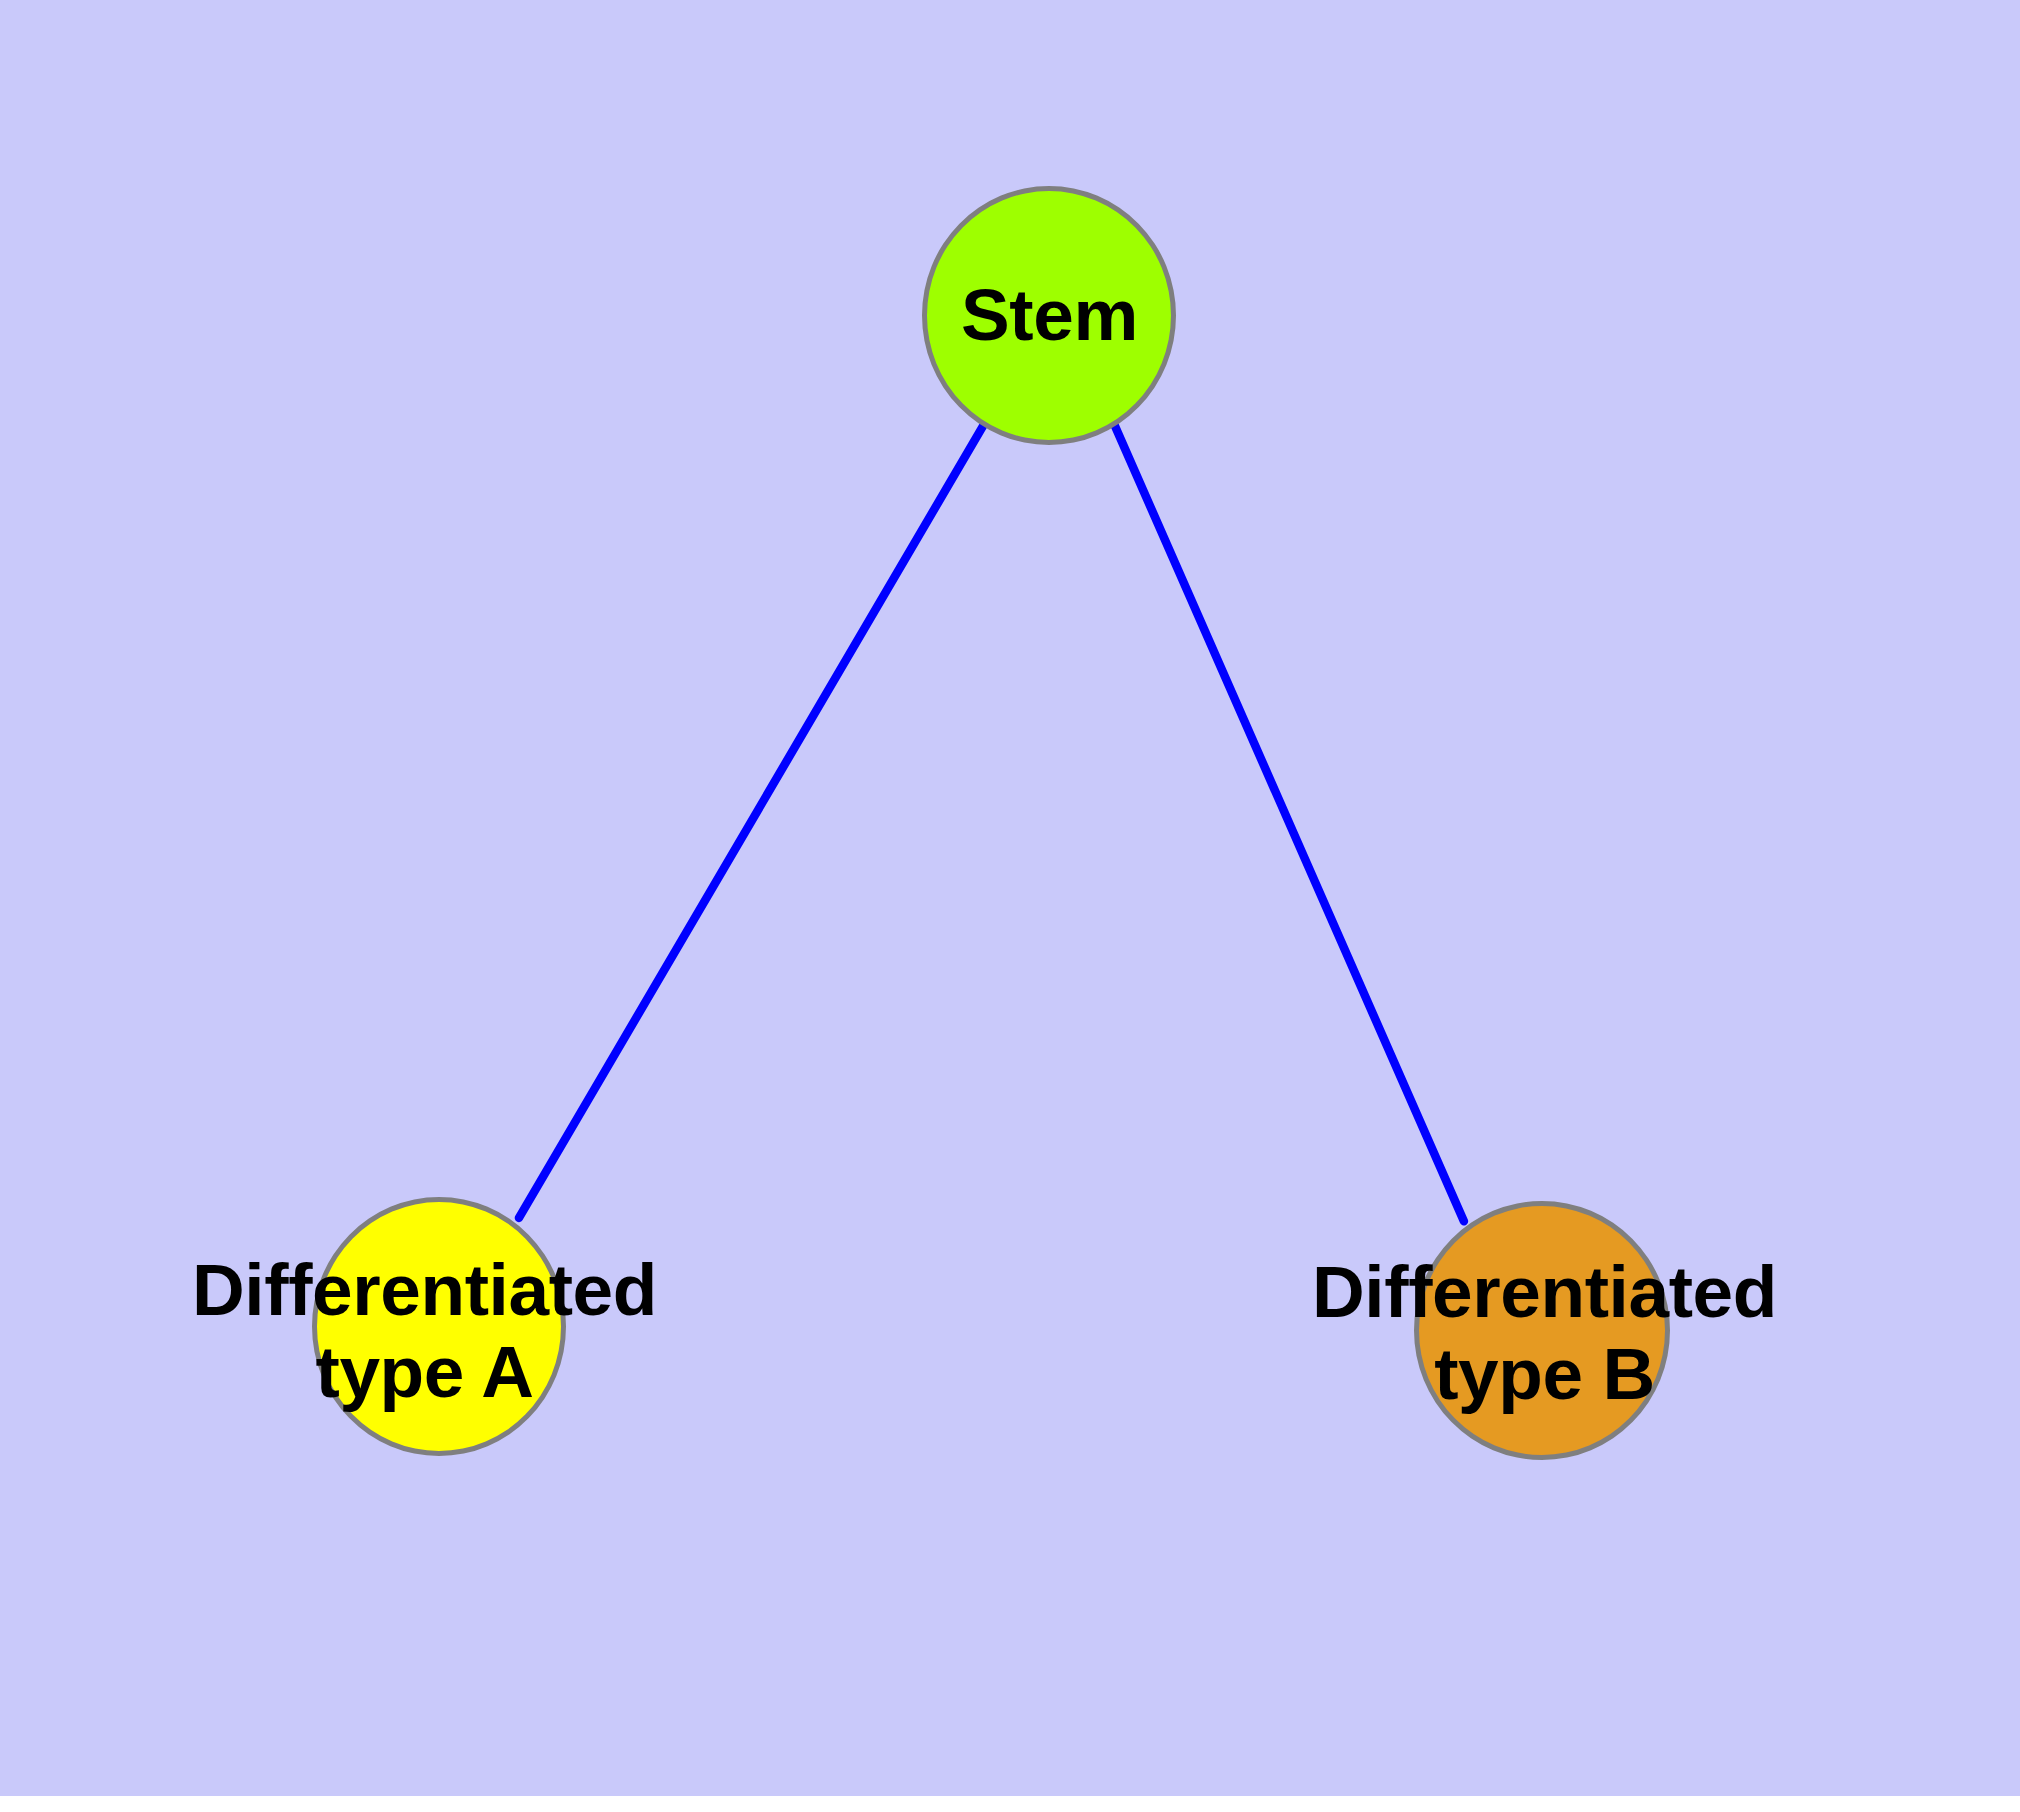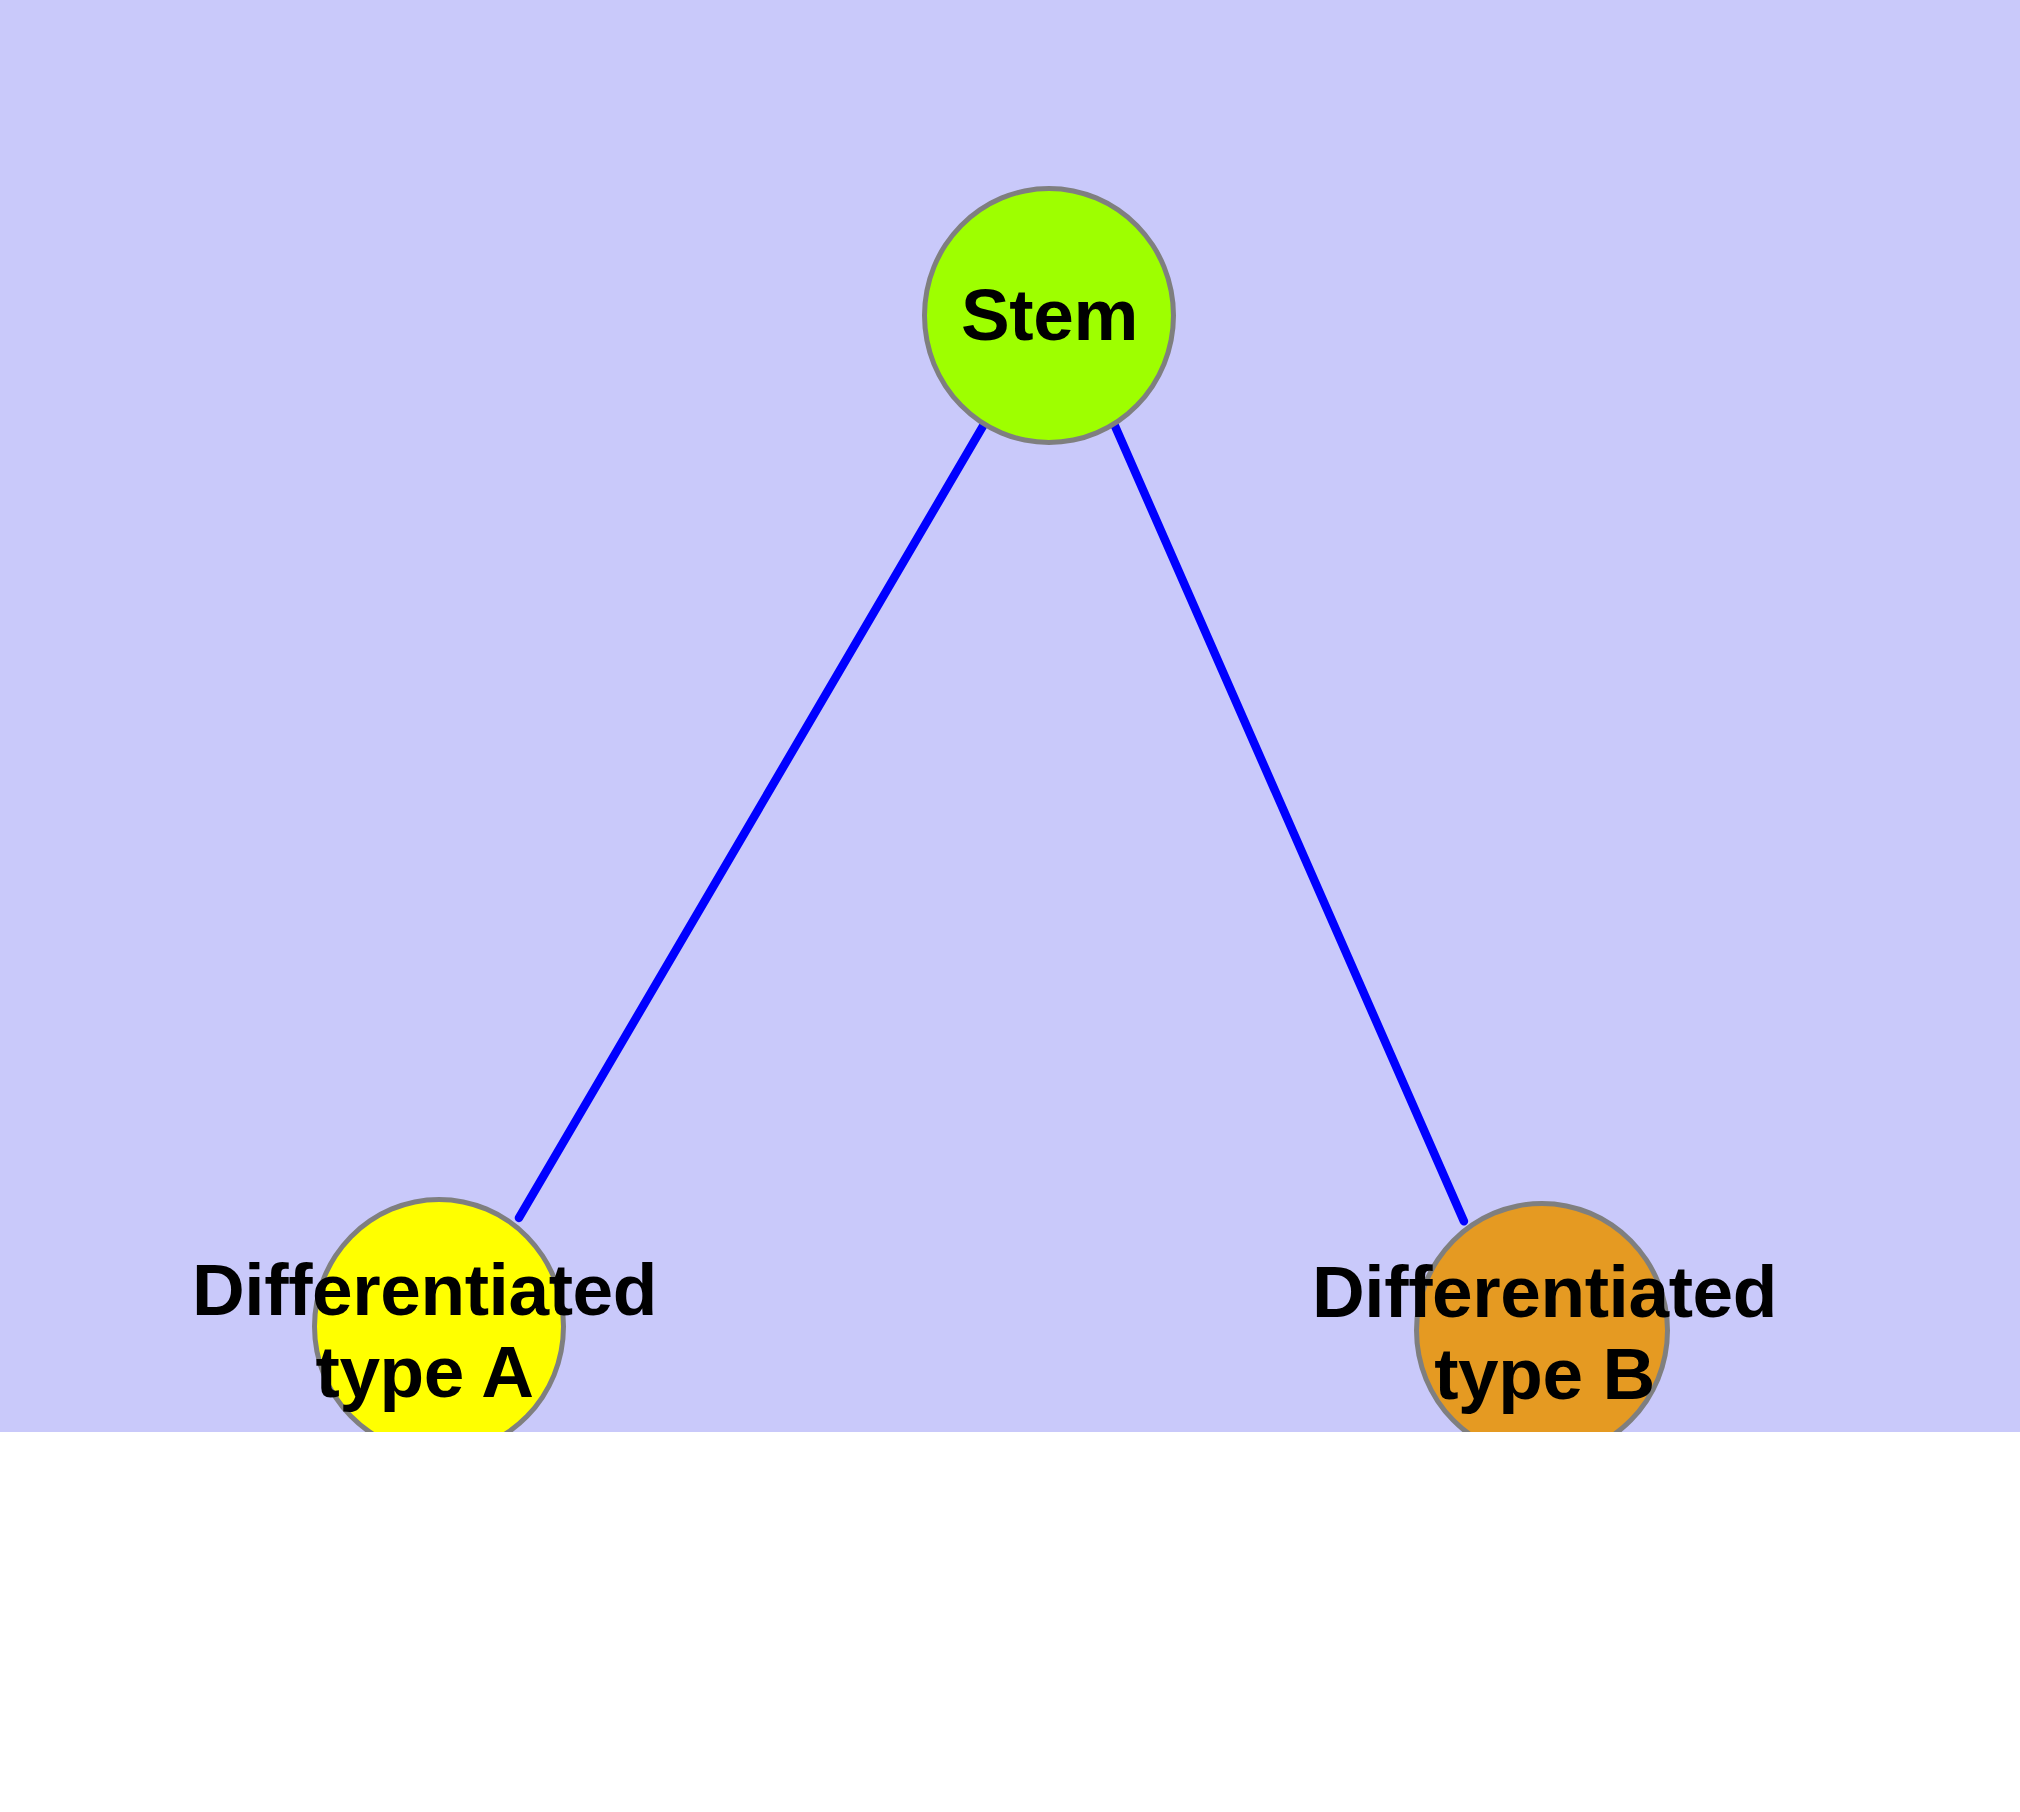--- a/index.html
+++ b/index.html
@@ -39,21 +39,21 @@
     white-space: pre;
     line-height: 1.12;
     letter-spacing: -0.4px;
     pointer-events: none;
     -webkit-font-smoothing: antialiased;
   }
 </style>
 </head>
 <body>
 
-<div id="canvas" style="width: 2021px; height: 1432px;">
+<div id="canvas" style="width: 2021px; height: 1796px;">
 
   <div id="bg-rect" style="background: rgb(201, 201, 250);"></div>
 
   <svg id="edge-layer" viewBox="0 0 2384 2138" xmlns="http://www.w3.org/2000/svg">
     <line id="edge-0" stroke-linecap="round" x1="1160" y1="502" x2="612" y2="1437" stroke="#0000ff" stroke-width="10"></line>
     <line id="edge-1" stroke-linecap="round" x1="1315" y1="502" x2="1727" y2="1441" stroke="#0000ff" stroke-width="10"></line>
   </svg>
 
   <div class="node" id="node-0" style="left: 922px; top: 186px; width: 254px; height: 259px; background: rgb(158, 255, 0); border: 5.1px solid rgb(127, 127, 127);"></div>
   <div class="node" id="node-1" style="left: 312px; top: 1197px; width: 254px; height: 259px; background: rgb(255, 255, 0); border: 5.1px solid rgb(127, 127, 127);"></div>

